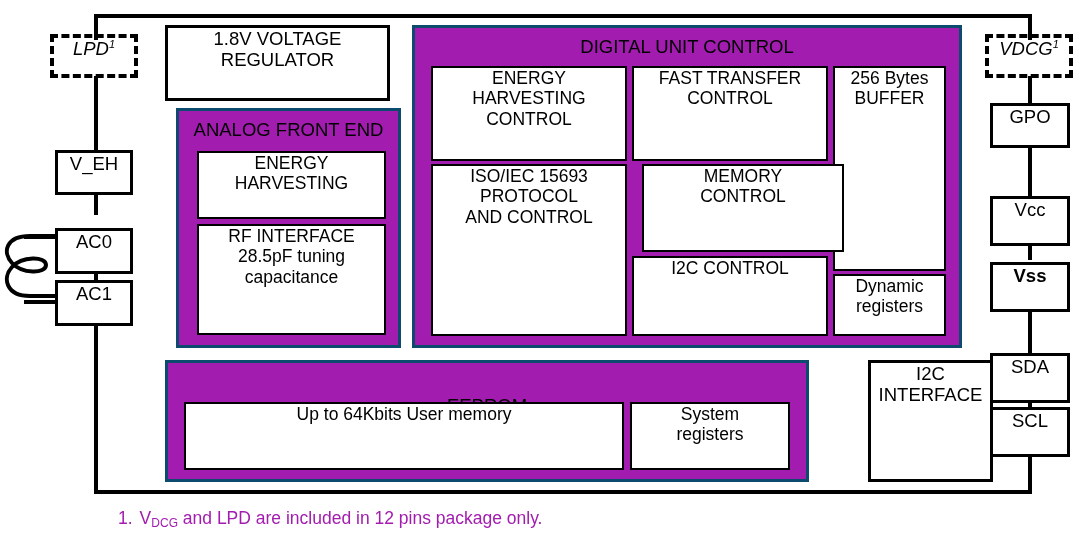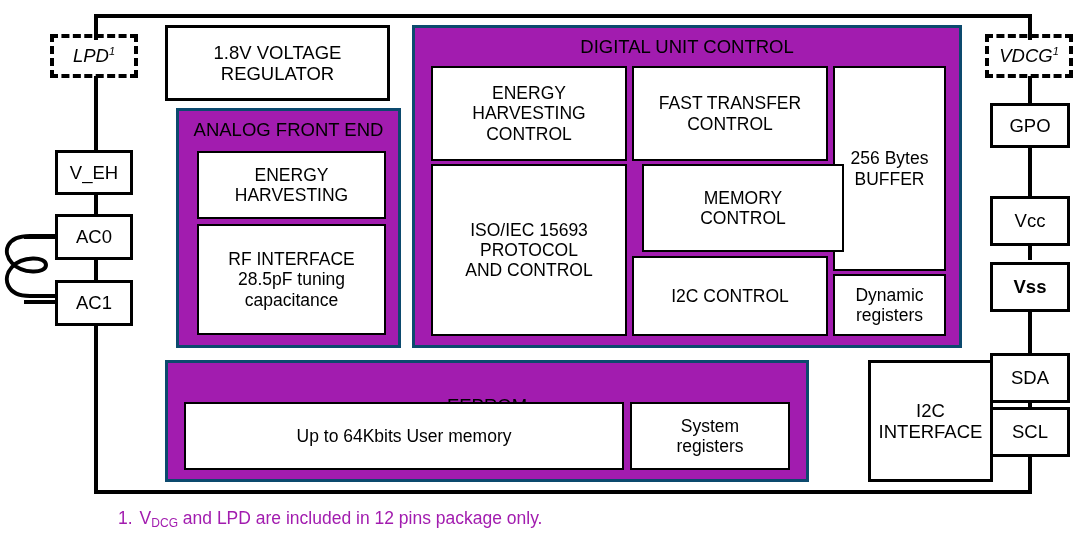--- a/index.html
+++ b/index.html
@@ -19,21 +19,21 @@
     overflow: hidden;
   }
 
   
   .box {
     position: absolute;
     box-sizing: border-box;
     border: 3px solid #000000;
     background: #ffffff;
     display: flex;
-    align-items: center;
+    align-items: flex-start;
     justify-content: center;
     text-align: center;
     color: #000000;
     line-height: 1.16;
     z-index: 5;
   }
   .box.thin { border-width: 2px; }
   .box.dashed {
     border-style: dashed;
     border-width: 4px;
@@ -138,21 +138,21 @@
   </svg>
 
   <div class="box dashed t18 italic" style="left:50px; top:34px; width:88px; height:44px;">
     <span class="lbl"><span>LPD</span><span class="sup1">1</span></span>
   </div>
 
   <div class="box t18" style="left:55px; top:150px; width:78px; height:45px;">
     <span class="lbl">V_EH</span>
   </div>
 
-  <div class="box t18" style="left:55px; top:214px; width:78px; height:46px;">
+  <div class="box t18" style="left:55px; top:228px; width:78px; height:46px;">
     <span class="lbl">AC0</span>
   </div>
 
   <div class="box t18" style="left:55px; top:280px; width:78px; height:46px;">
     <span class="lbl">AC1</span>
   </div>
 
   <div class="box dashed t18 italic" style="left:985px; top:34px; width:88px; height:44px;">
     <span class="lbl"><span>VDCG</span><span class="sup1">1</span></span>
   </div>

